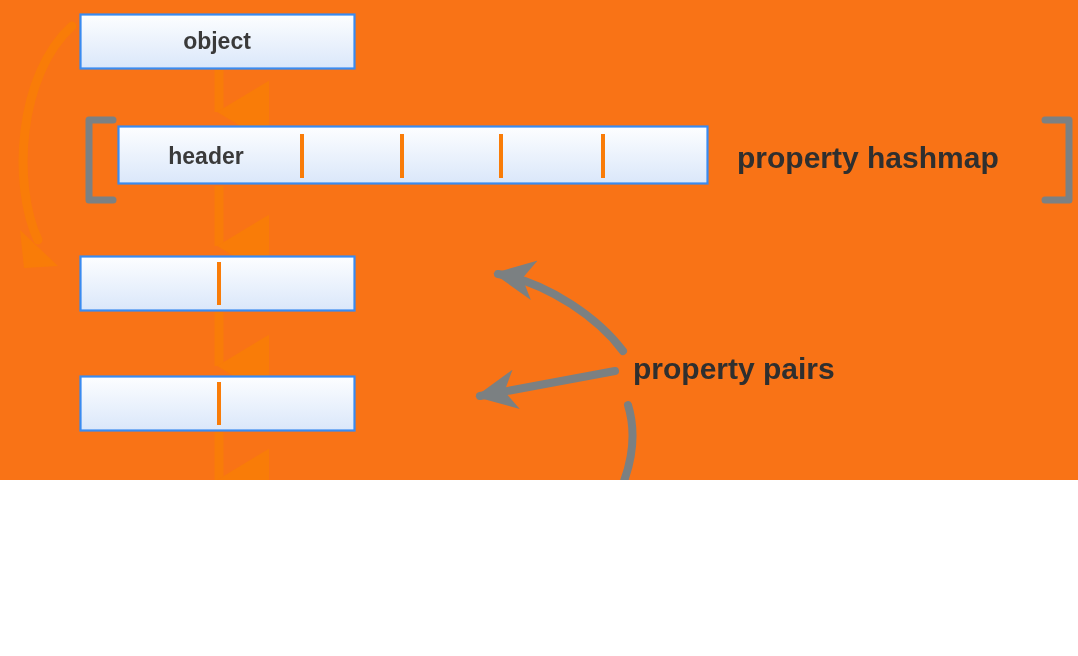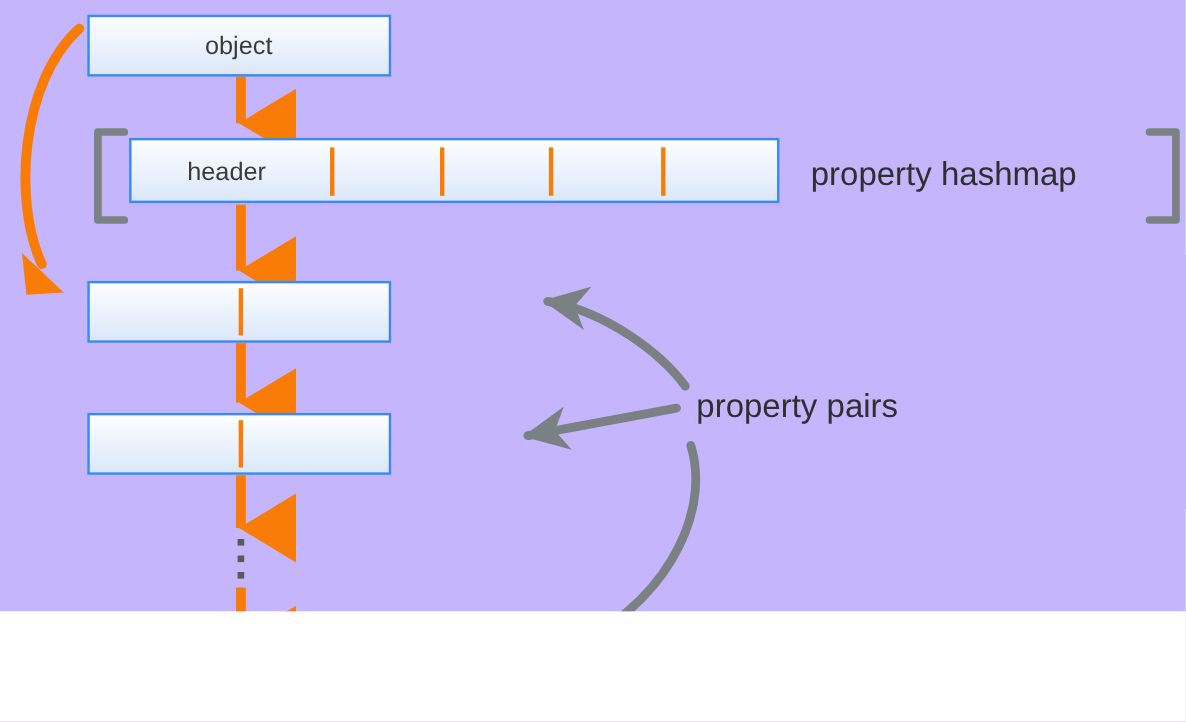--- a/index.html
+++ b/index.html
@@ -6,23 +6,24 @@
     margin: 0;
     padding: 0;
     background: #ffffff;
   }
   body {
     font-family: "Liberation Sans", sans-serif;
   }
   #canvas {
     position: relative;
     width: 1078px;
-    height: 556px;
-    background: #c4b5fd;
+    height: 480px;
+    background: #f97316;
     overflow: hidden;
+    font-weight: bold;
   }
   #diagram-svg {
     position: absolute;
     left: 0;
     top: 0;
     width: 1078px;
     height: 656px;
   }
   .box-label {
     font-family: "Liberation Sans", sans-serif;

